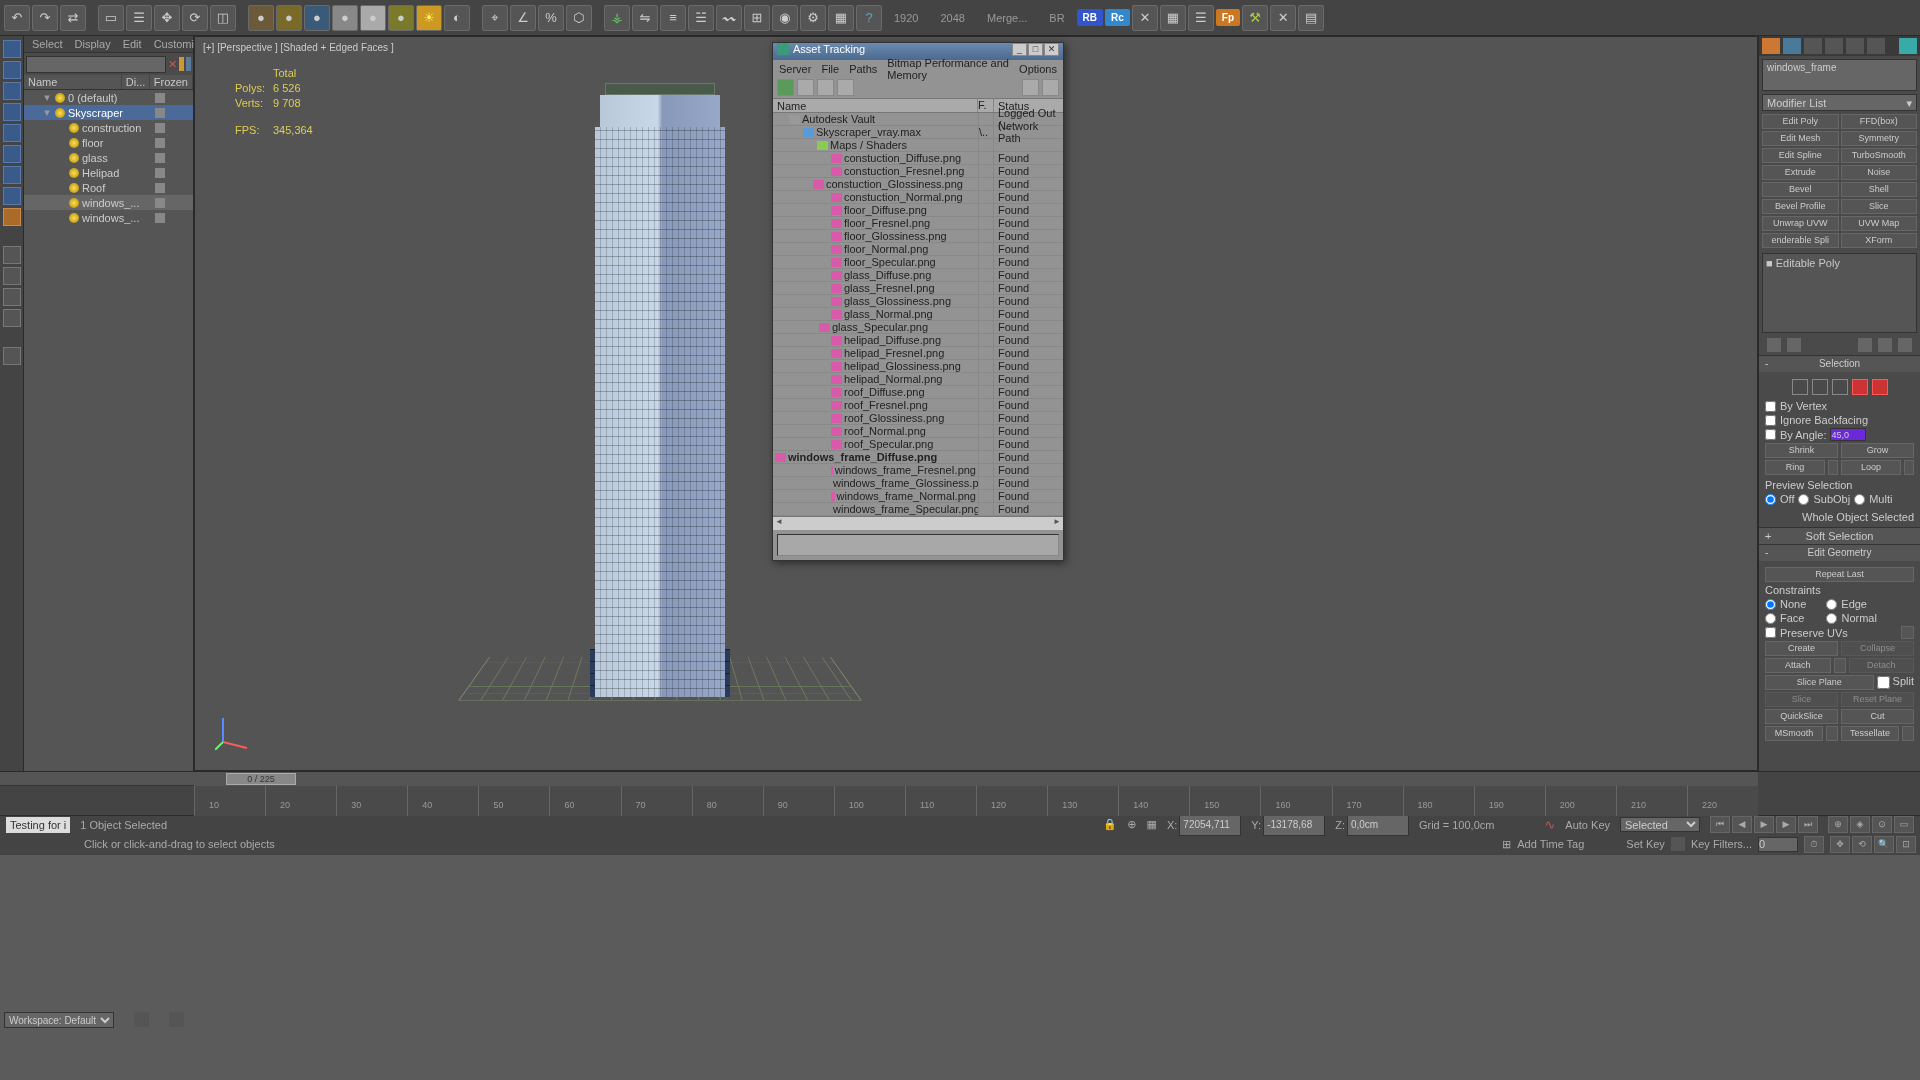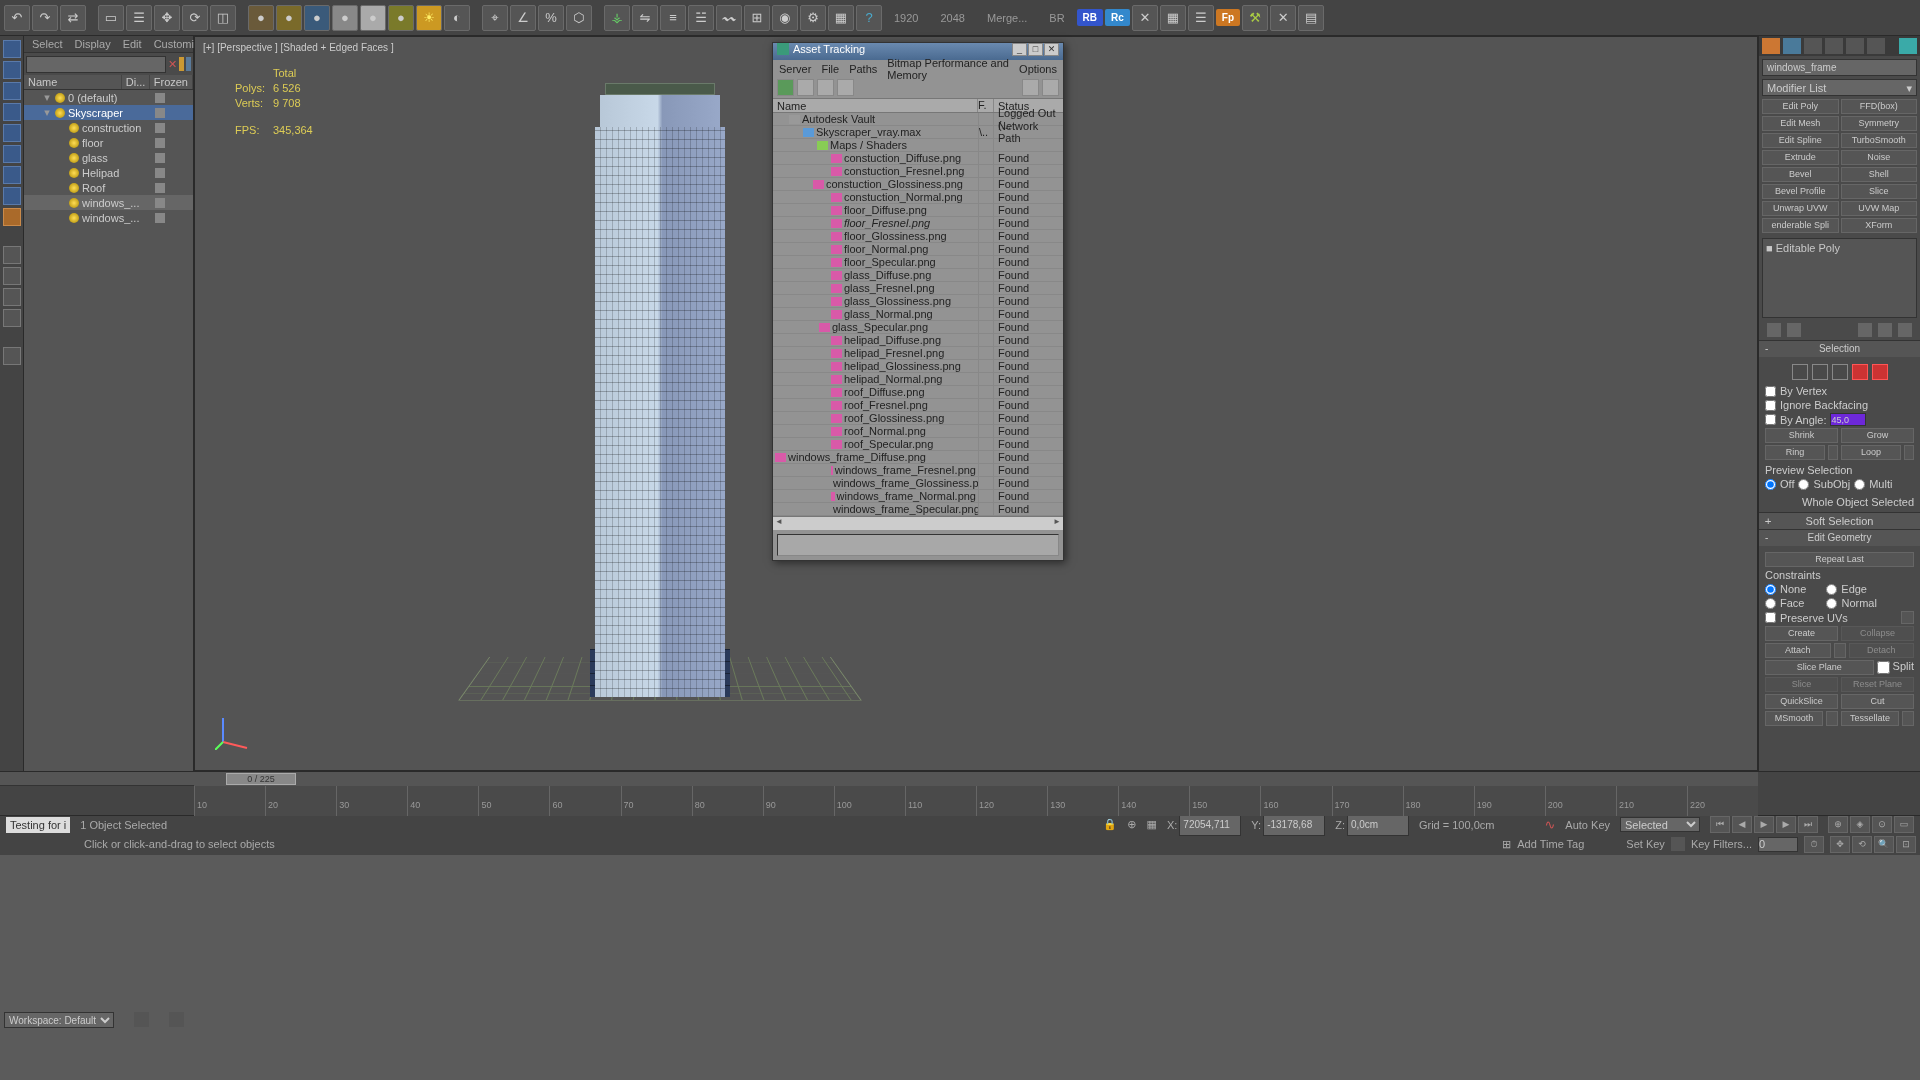--- a/index.html
+++ b/index.html
@@ -29,21 +29,21 @@
 .gi{width:10px;height:10px;background:#888;margin-left:auto;margin-right:28px}
 .viewport{flex:1;background:#545454;position:relative;border:1px solid #2a2a2a}
 .vp-label{position:absolute;top:5px;left:8px;color:#ccc;font-size:10px}
 .vp-stats{position:absolute;top:28px;left:38px;color:#ddcc55;font-size:10px;line-height:13px}
 .vp-stats td{padding:0 6px 0 0}
 .axis{position:absolute;bottom:20px;left:20px;width:40px;height:40px}
 .right-panel{width:162px;background:#4a4a4a;border-left:1px solid #2a2a2a;display:flex;flex-direction:column;overflow:hidden}
 .rp-tabs{height:20px;background:#3a3a3a;display:flex;align-items:center;gap:3px;padding:0 3px}
 .rp-tab{width:18px;height:16px;background:#555}
 .rp-tab.a{background:#4a7a9a}
-.rp-name{height:17px;background:#666;border:1px solid #333;margin:3px;padding:2px 4px;font-size:10px;color:#ccc}
+.rp-name{height:32px;background:#666;border:1px solid #333;margin:3px;padding:2px 4px;font-size:10px;color:#ccc}
 .rp-drop{height:17px;background:#666;border:1px solid #333;margin:0 3px;padding:2px 4px;font-size:10px;color:#ccc;display:flex;justify-content:space-between}
 .mod-grid{display:grid;grid-template-columns:1fr 1fr;gap:2px;padding:3px}
 .mod-btn{height:15px;background:#555;border:1px solid #666;font-size:9px;color:#ccc;text-align:center;line-height:13px;overflow:hidden}
 .mod-stack{height:80px;background:#555;border:1px solid #333;margin:2px 3px;padding:3px;font-size:10px}
 .mod-tools{height:20px;display:flex;gap:6px;padding:3px 8px;justify-content:space-between}
 .mt{width:14px;height:14px;background:#666}
 .rollout{border-top:1px solid #333}
 .ro-head{height:16px;background:#555;text-align:center;font-size:10px;line-height:16px;color:#ccc;position:relative}
 .ro-head::before{content:"-";position:absolute;left:6px}
 .ro-body{padding:4px 6px;font-size:10px;color:#ccc}
@@ -81,21 +81,21 @@
 .ag-scroll::before{content:"◄";position:absolute;left:2px;font-size:8px;color:#555}
 .ag-scroll::after{content:"►";position:absolute;right:2px;font-size:8px;color:#555}
 .dlg-status{height:22px;background:#a8a8a8;border-top:1px solid #ccc;margin:4px;border:1px inset #888}
 .timeline{height:44px;background:#444;border-top:1px solid #2a2a2a;display:flex}
 .tl-left{width:194px;display:flex;flex-direction:column}
 .tl-scroll{height:14px;background:#555;border-bottom:1px solid #333;position:relative}
 .tl-main{flex:1;position:relative}
 .tl-slider{position:absolute;top:0;left:0;right:0;height:14px;background:#555}
 .tl-handle{position:absolute;left:32px;width:70px;height:12px;background:#888;border:1px solid #aaa;top:1px;font-size:9px;text-align:center;line-height:10px;color:#333}
 .tl-ruler{position:absolute;top:14px;left:0;right:0;height:30px;background:#4a4a4a;display:flex}
-.tick{flex:1;border-left:1px solid #666;font-size:9px;color:#999;padding-left:2px;padding-top:14px}
+.tick{flex:1;border-left:1px solid #666;font-size:9px;color:#999;padding-left:14px;padding-top:14px}
 .tl-right{width:162px;background:#444}
 .status-row{height:18px;background:#444;border-top:1px solid #2a2a2a;display:flex;align-items:center;padding:0 6px;gap:10px;font-size:10px;color:#aaa}
 .bottom-row{height:22px;background:#444;display:flex;align-items:center;padding:0 4px;gap:6px;font-size:10px;color:#aaa}
 .coord{display:flex;align-items:center;gap:2px}
 .coord input{width:62px;height:22px;background:#666;border:1px solid #333;color:#ccc;font-size:10px;padding:0 3px}
 .play-btns{display:flex;gap:2px}
 .pb{width:20px;height:17px;background:#555;border:1px solid #666;font-size:9px;text-align:center;line-height:15px}
 .ws-row{position:absolute;bottom:52px;left:4px;display:flex;align-items:flex-start;gap:20px}
 .ws-row select{background:#666;border:1px solid #333;color:#ccc;font-size:10px;height:16px;width:110px}
 .building{position:absolute;top:60px;left:280px;width:370px;height:660px}
@@ -515,21 +515,21 @@
           <div class="ag-c1" style="padding-left: 58px;"><span class="fico png"></span>constuction_Normal.png</div>
           <div class="ag-c2"></div>
           <div class="ag-c3">Found</div>
         </div>
         <div class="ag-row">
           <div class="ag-c1" style="padding-left: 58px;"><span class="fico png"></span>floor_Diffuse.png</div>
           <div class="ag-c2"></div>
           <div class="ag-c3">Found</div>
         </div>
         <div class="ag-row">
-          <div class="ag-c1" style="padding-left: 58px; font-style: italic;"><span class="fico png"></span>floor_FresneI.png</div>
+          <div class="ag-c1" style="padding-left: 58px;"><span class="fico png"></span>floor_FresneI.png</div>
           <div class="ag-c2"></div>
           <div class="ag-c3">Found</div>
         </div>
         <div class="ag-row">
           <div class="ag-c1" style="padding-left: 58px;"><span class="fico png"></span>floor_Glossiness.png</div>
           <div class="ag-c2"></div>
           <div class="ag-c3">Found</div>
         </div>
         <div class="ag-row">
           <div class="ag-c1" style="padding-left: 58px;"><span class="fico png"></span>floor_Normal.png</div>
@@ -605,21 +605,21 @@
           <div class="ag-c1" style="padding-left: 58px;"><span class="fico png"></span>roof_Normal.png</div>
           <div class="ag-c2"></div>
           <div class="ag-c3">Found</div>
         </div>
         <div class="ag-row">
           <div class="ag-c1" style="padding-left: 58px;"><span class="fico png"></span>roof_Specular.png</div>
           <div class="ag-c2"></div>
           <div class="ag-c3">Found</div>
         </div>
         <div class="ag-row">
-          <div class="ag-c1" style=""><span class="fico png"></span>windows_frame_Diffuse.png</div>
+          <div class="ag-c1" style=" font-weight: bold;"><span class="fico png"></span>windows_frame_Diffuse.png</div>
           <div class="ag-c2"></div>
           <div class="ag-c3">Found</div>
         </div>
         <div class="ag-row">
           <div class="ag-c1" style="padding-left: 58px;"><span class="fico png"></span>windows_frame_FresneI.png</div>
           <div class="ag-c2"></div>
           <div class="ag-c3">Found</div>
         </div>
         <div class="ag-row">
           <div class="ag-c1" style="padding-left: 58px;"><span class="fico png"></span>windows_frame_Glossiness.png</div>

